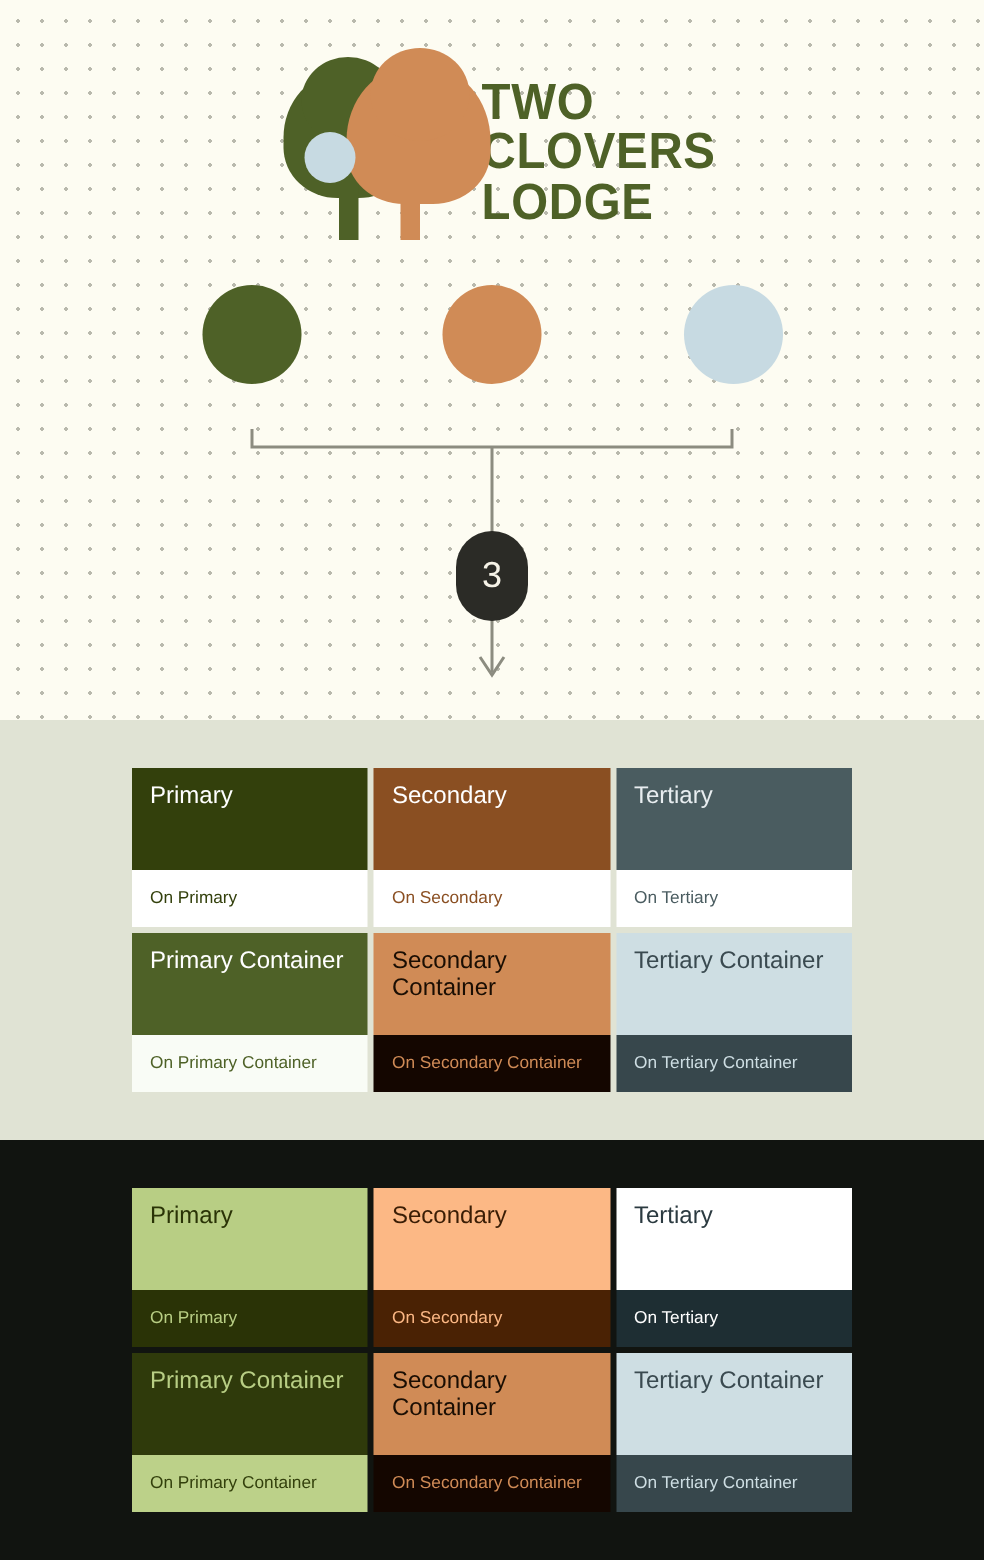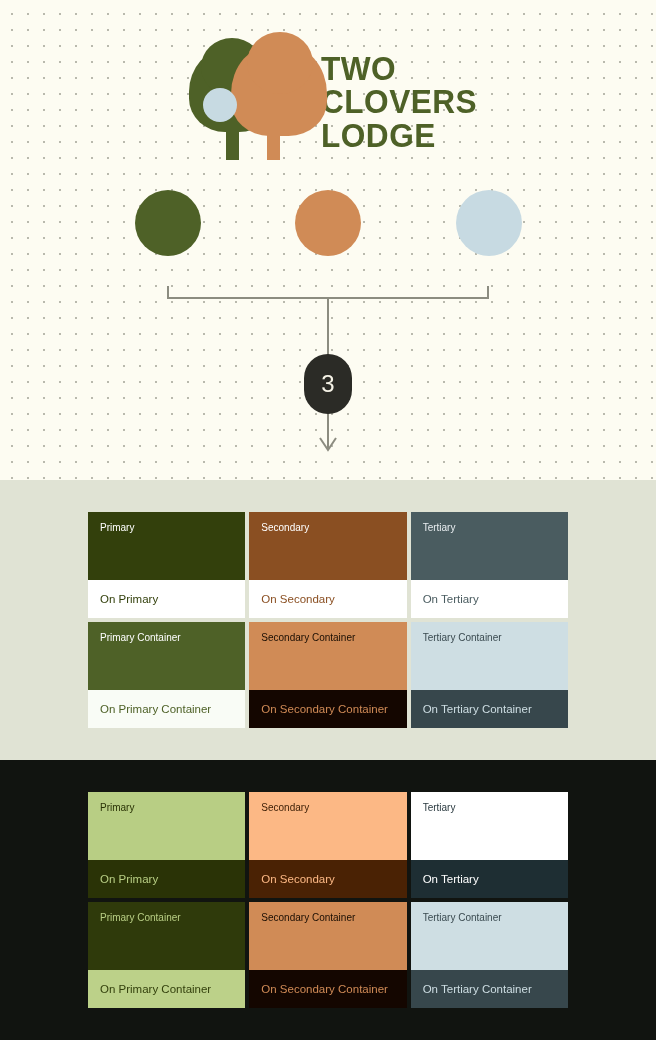--- a/index.html
+++ b/index.html
@@ -179,21 +179,21 @@
     width: 158px;
     display: flex;
     flex-direction: column;
     gap: 4px;
   }
   .pair { display: flex; flex-direction: column; }
   .cell-main {
     height: 68px;
     padding: 10px 12px 0 12px;
     box-sizing: border-box;
-    font-size: 10px;
+    font-size: 16px;
   }
   .cell-on {
     height: 38px;
     padding: 0 12px;
     box-sizing: border-box;
     display: flex;
     align-items: center;
     font-size: 11.5px;
   }
 </style>

